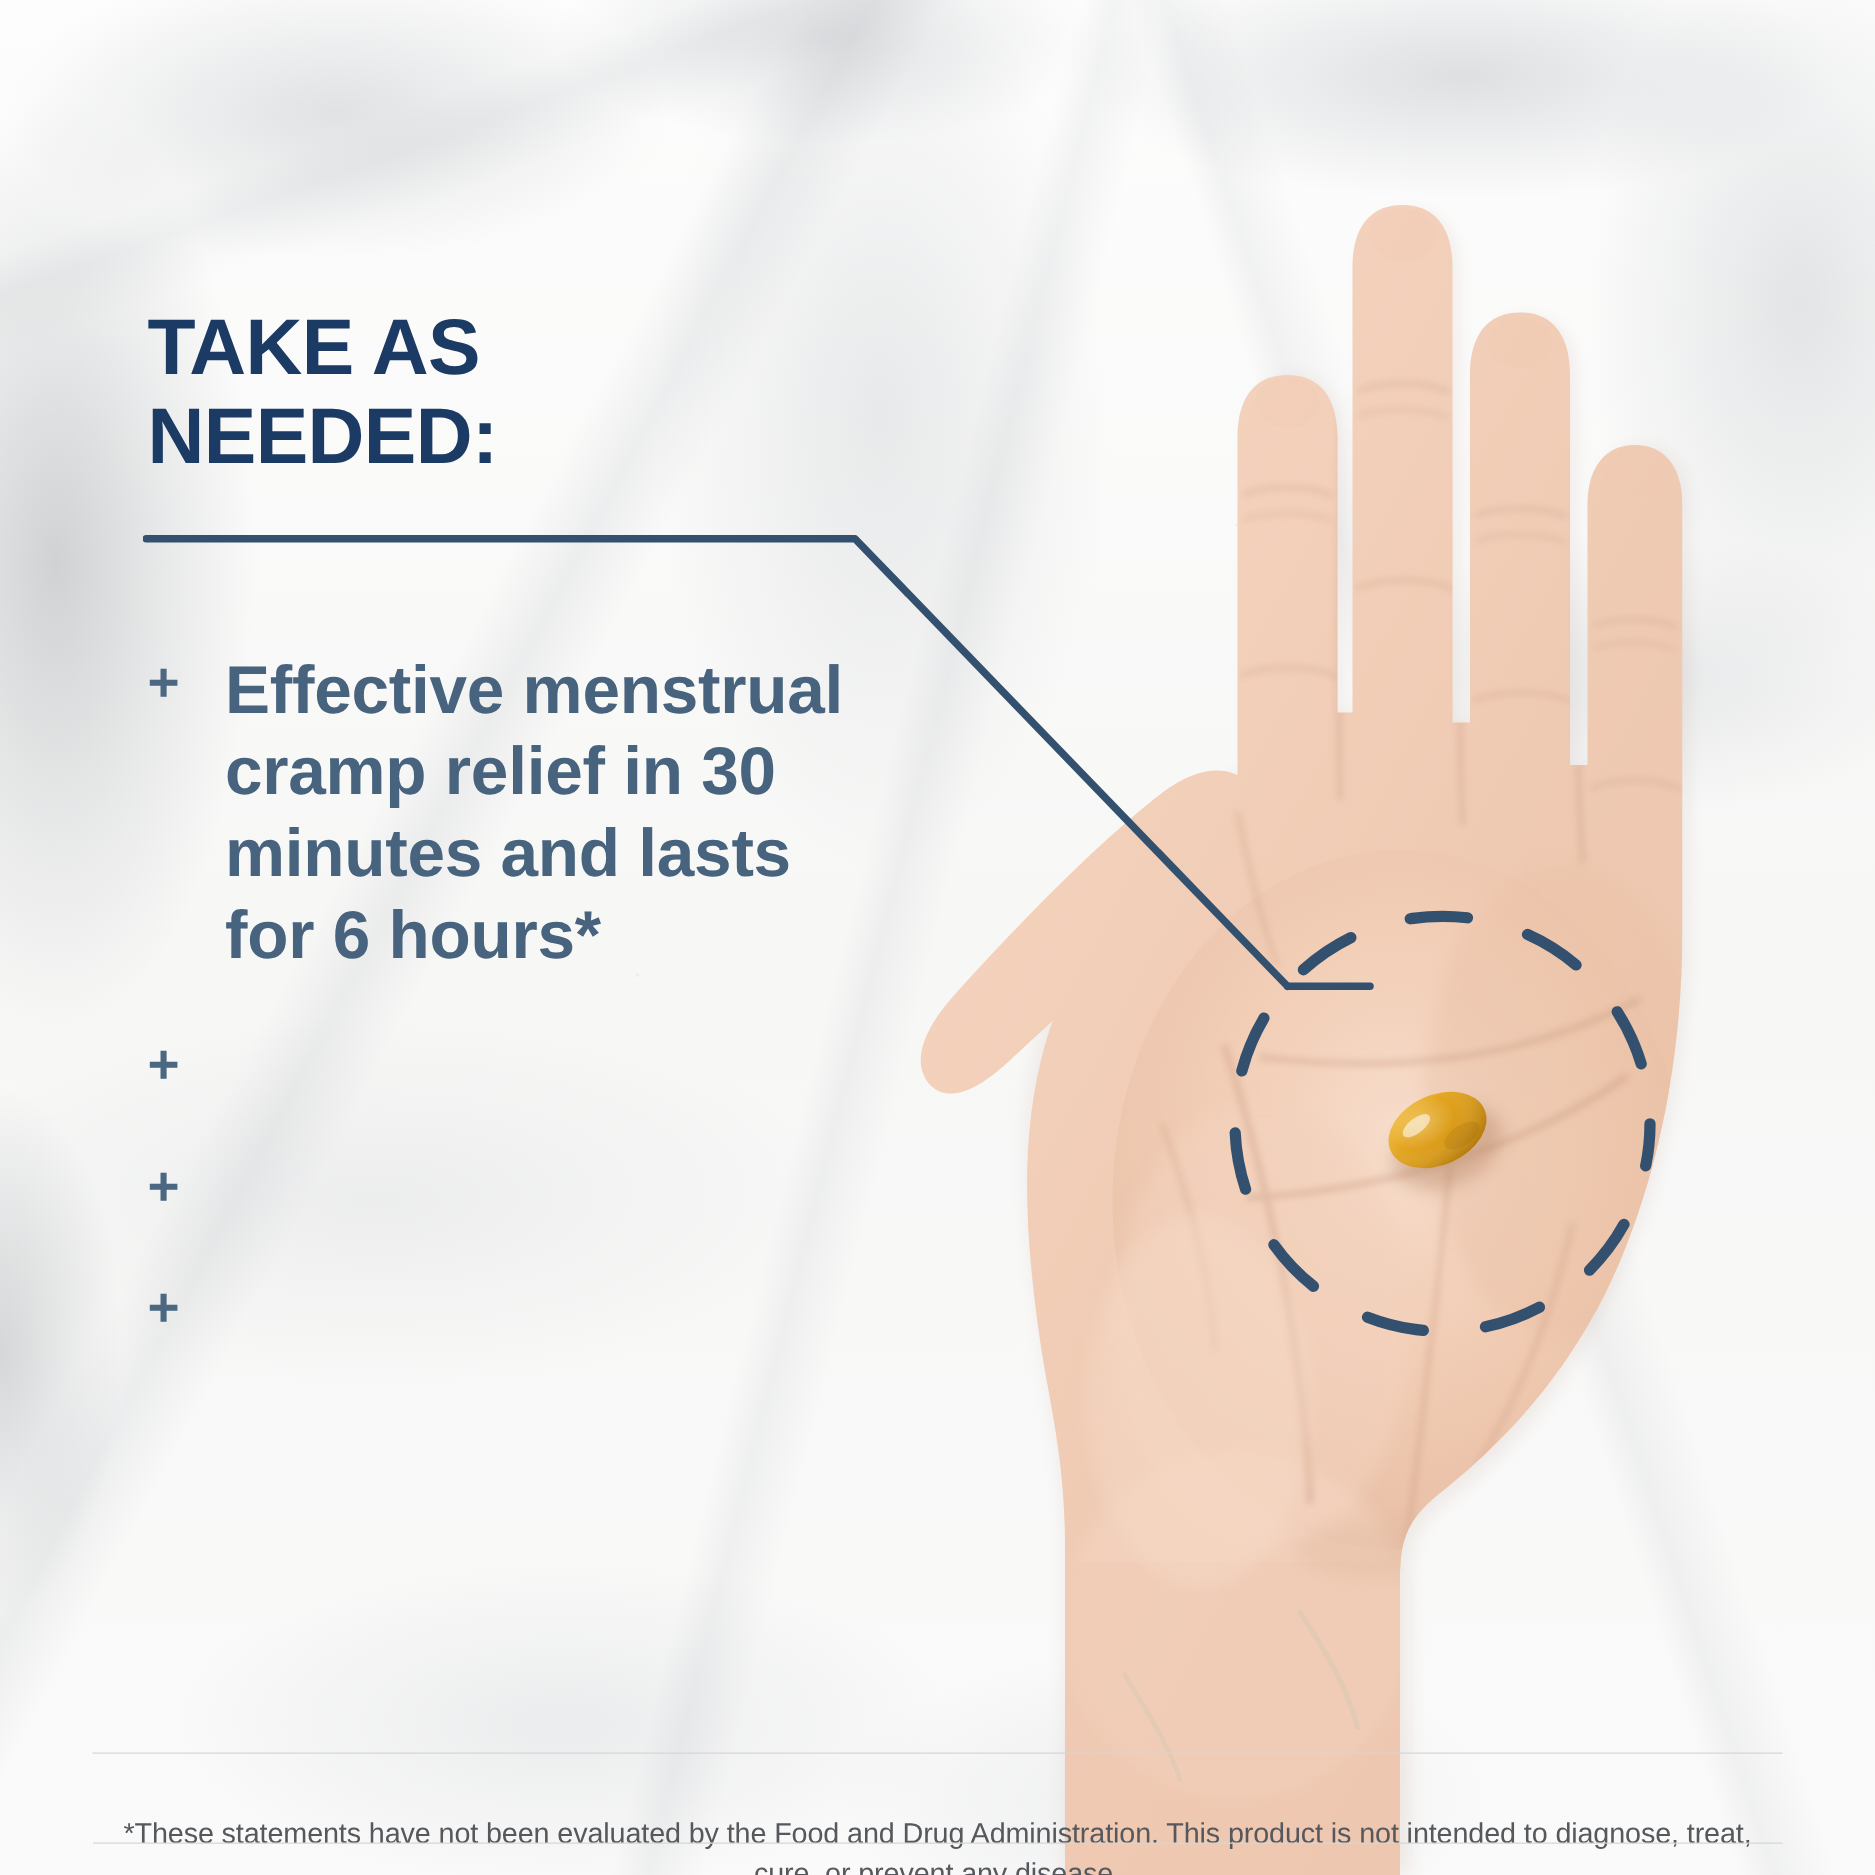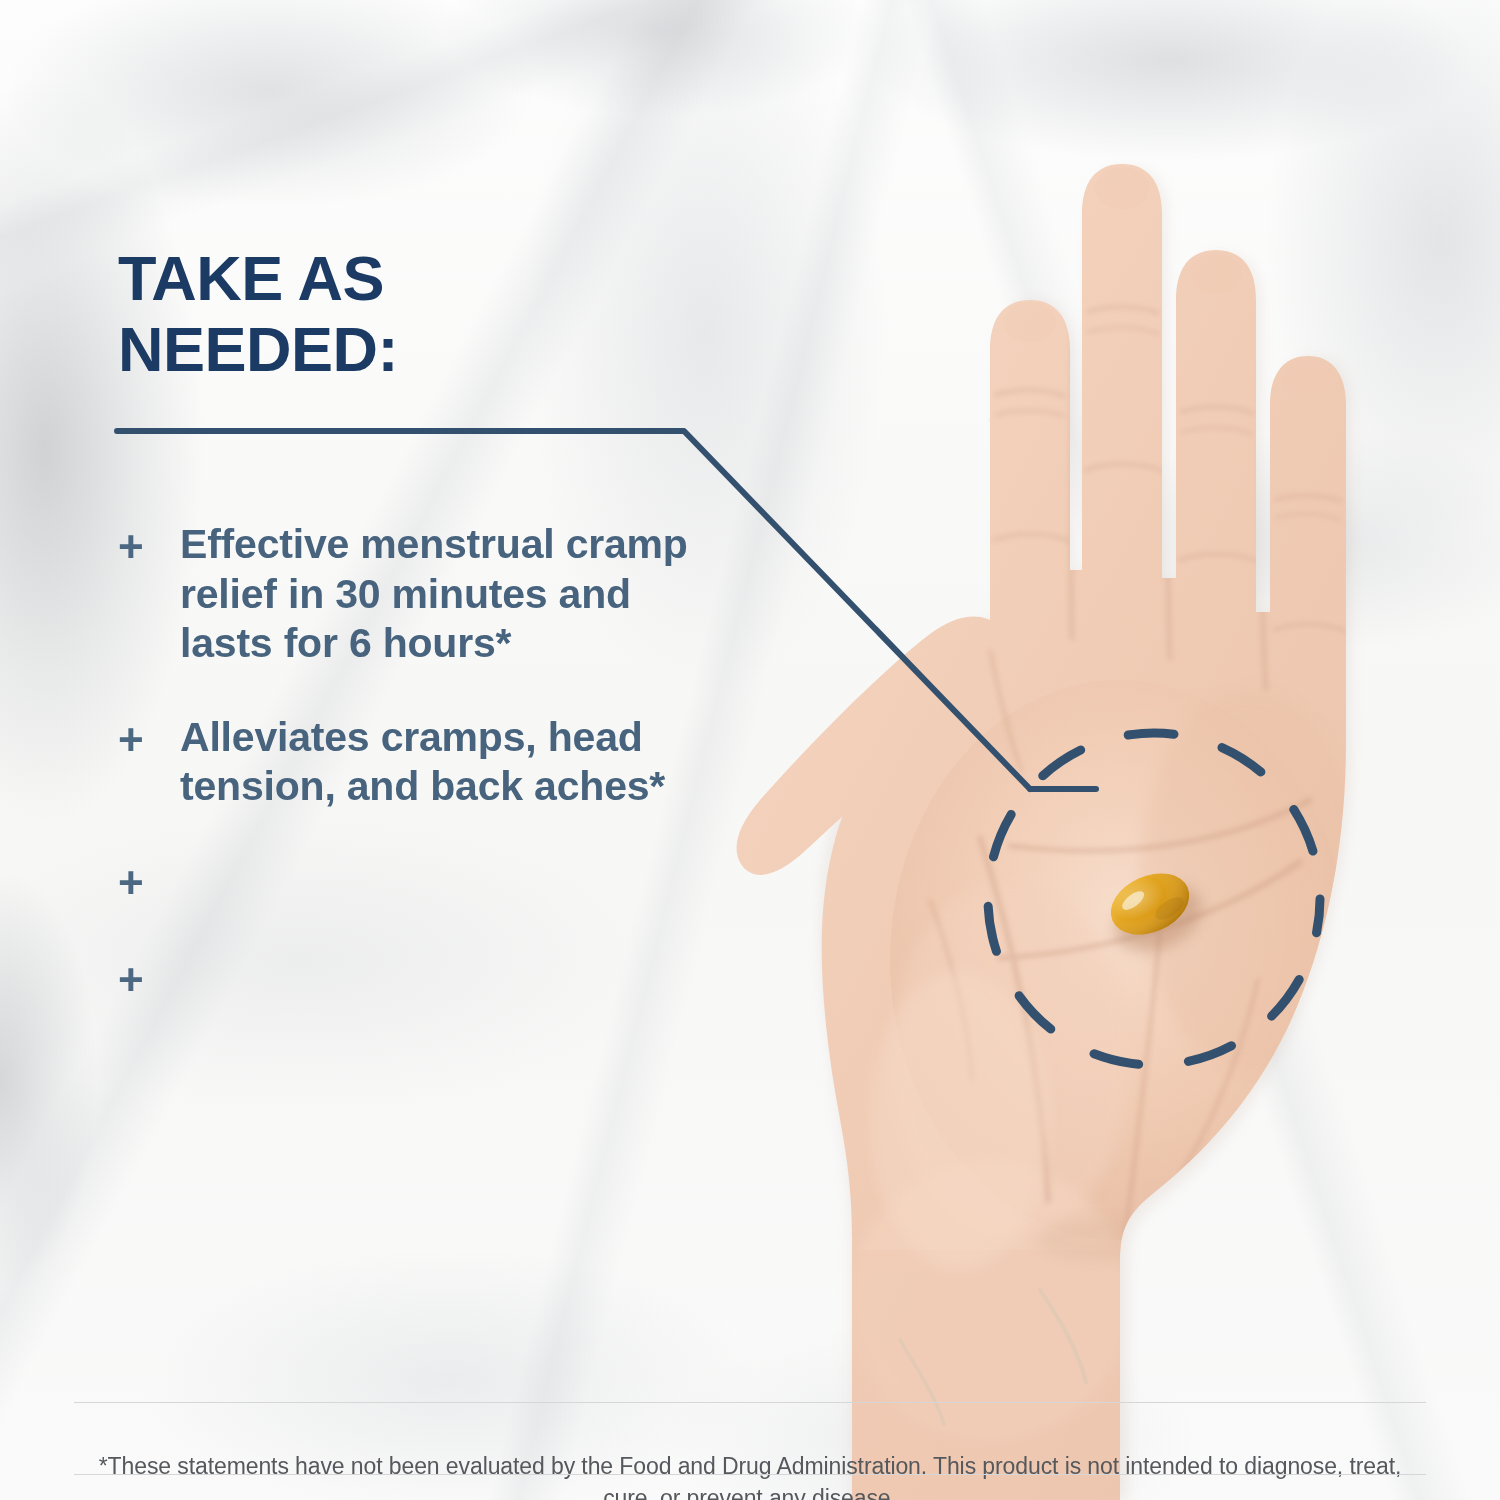--- a/index.html
+++ b/index.html
@@ -83,21 +83,21 @@
   .benefit:last-child { margin-bottom: 0; }
   .benefit .plus {
     flex: 0 0 auto;
     width: 62px;
     font-size: 44px;
     line-height: 1.21;
     font-weight: 700;
     color: #4b6781;
   }
   .benefit .btext {
-    font-size: 41px;
+    font-size: 54px;
     line-height: 1.21;
     font-weight: 600;
     color: #47637d;
     letter-spacing: -0.2px;
     max-width: 510px;
   }
 
   
   .footer-rule {
     position: absolute;
@@ -292,21 +292,20 @@
 
   <h1 class="headline">TAKE AS NEEDED:</h1>
 
   <div class="benefits">
     <div class="benefit">
       <span class="plus">+</span>
       <span class="btext">Effective menstrual cramp relief in 30 minutes and lasts for 6 hours*</span>
     </div>
     <div class="benefit">
       <span class="plus">+</span>
-      <span class="btext">Alleviates cramps, head tension, and back aches*</span>
     </div>
     <div class="benefit">
       <span class="plus">+</span>
     </div>
     <div class="benefit">
       <span class="plus">+</span>
     </div>
   </div>
 
   <div class="footer-rule top"></div>

